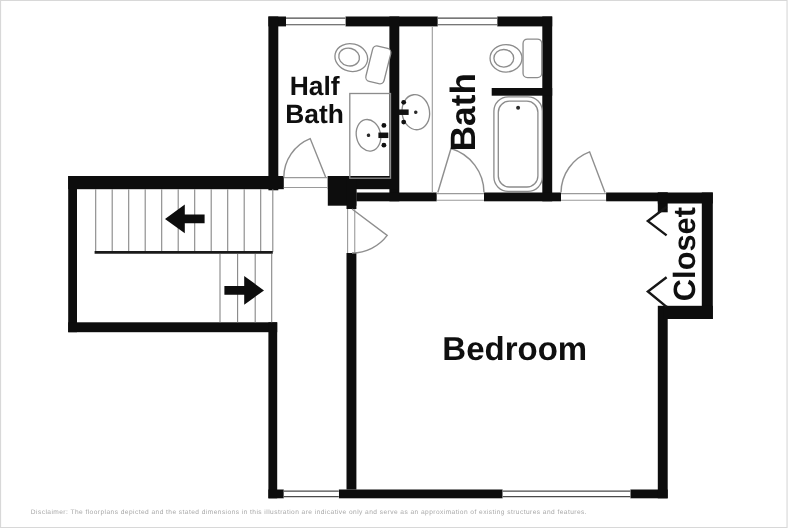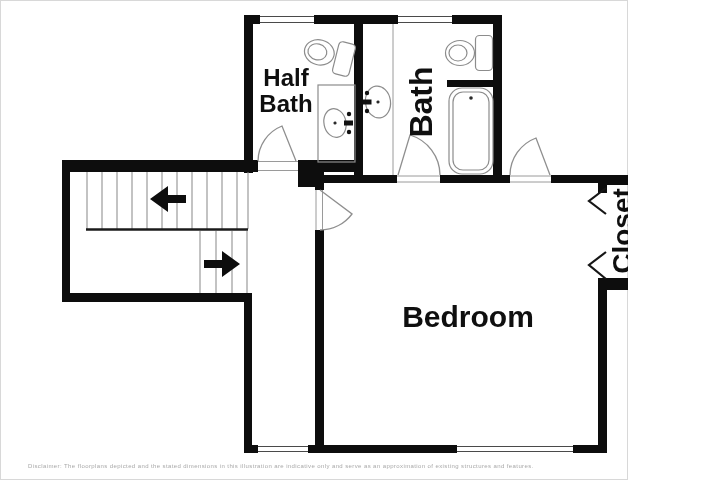--- a/index.html
+++ b/index.html
@@ -1,17 +1,17 @@
 <!DOCTYPE html>
 <html><head>
 <meta charset="utf-8">
 <style>
   html,body{margin:0;padding:0;background:#fff;}
   .canvas{
-    position:relative;width:628px;height:480px;background:#ffffff;
+    position:relative;width:716px;height:480px;background:#ffffff;
     box-shadow:inset 0 0 0 1px #d8d8d8;overflow:hidden;
     font-family:"Liberation Sans",sans-serif;
   }
   .wall{fill:#0d0d0d;}
   .glass{stroke:#4a4a4a;stroke-width:1;}
   .thin{stroke:#8c8c8c;stroke-width:1.2;fill:#ffffff;}
   .thin-noline{stroke:#8c8c8c;stroke-width:1.2;fill:none;}
   .faint{stroke:#9a9a9a;stroke-width:1;fill:none;}
   .door{stroke:#8f8f8f;stroke-width:1.3;fill:none;}
   .tread{stroke:#878787;stroke-width:1;}

